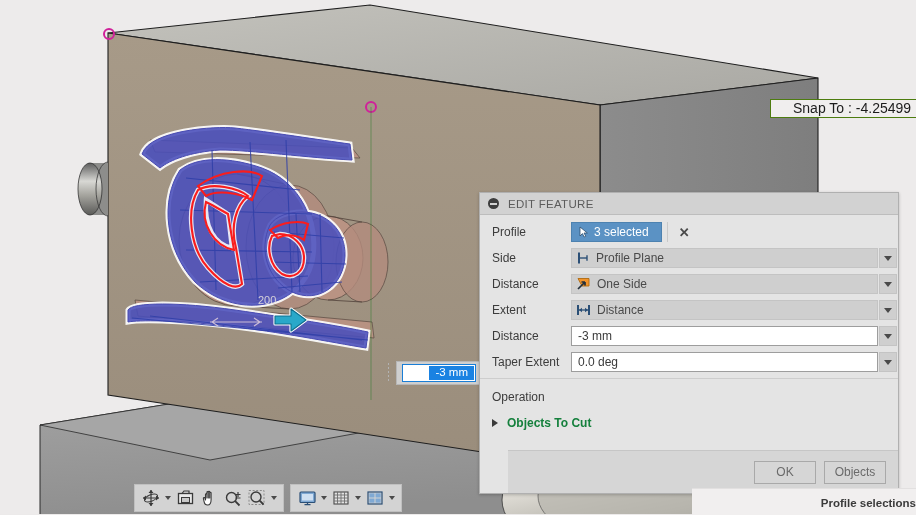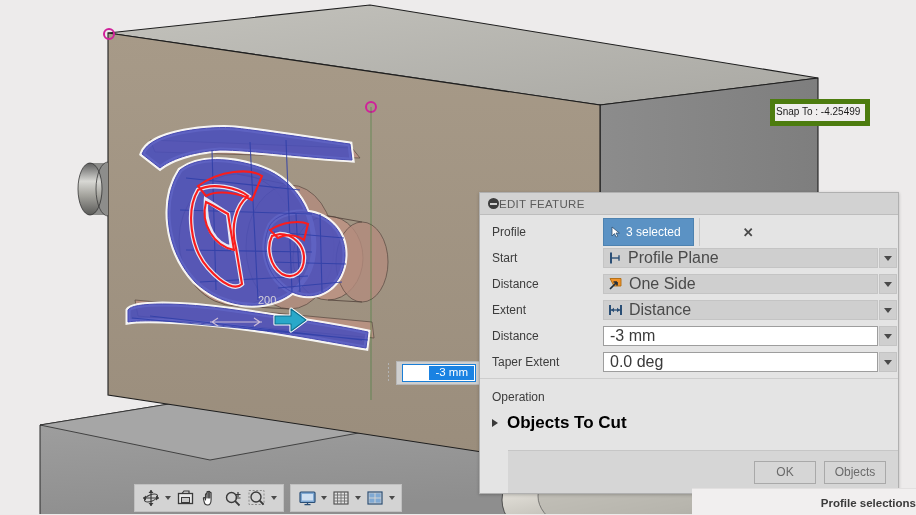--- a/index.html
+++ b/index.html
@@ -9,22 +9,22 @@
     font-family:"Liberation Sans", sans-serif;
     font-size:12px;color:#3b3b3b;
   }
   
   #viewport{position:absolute;left:0;top:0;width:916px;height:514px;background:#edebeb;overflow:hidden;}
   #viewport svg{position:absolute;left:0;top:0;}
 
   
   .snap-tip{
     position:absolute;left:770px;top:99px;
-    background:#f0eeee;border:5px solid #4d7c0f;
-    padding:1px 5px 2px 1px;font-size:10px;color:#1c1c1c;
+    background:#f0eeee;border:1px solid #4d7c0f;
+    padding:1px 5px 2px 22px;font-size:14px;color:#1c1c1c;
     white-space:nowrap;line-height:14px;
   }
 
   
   .float-input-wrap{
     position:absolute;left:396px;top:361px;
     display:flex;align-items:stretch;
     background:#cfcfcf;border:1px solid #b6b6b6;
     padding:2px 0 2px 5px;height:18px;
   }
@@ -49,50 +49,50 @@
 
   
   #dialog{
     position:absolute;left:479px;top:192px;width:418px;height:300px;
     background:#e4e4e4;border:1px solid #b0b0b0;
     box-shadow:0 1px 3px rgba(0,0,0,.22);
     display:flex;flex-direction:column;
   }
   .dlg-title{
     height:21px;background:#d2d2d2;border-bottom:1px solid #bdbdbd;
-    display:flex;align-items:center;padding:0 8px;flex:0 0 auto;
+    display:flex;align-items:center;padding:0 8px;gap:9px;flex:0 0 auto;
   }
   .dlg-title .t{font-size:11.5px;color:#5c5c5c;letter-spacing:.3px;}
   .collapse-ico{width:11px;height:11px;border-radius:50%;background:#3d3d3d;position:relative;}
   .collapse-ico:after{content:"";position:absolute;left:2px;top:5px;width:7px;height:1.5px;background:#d2d2d2;}
 
   .dlg-body{flex:1 1 auto;position:relative;padding-top:7px;}
-  .row{display:flex;align-items:center;height:20px;margin:0 0 6px 0;padding-left:12px;gap:32px;}
+  .row{display:flex;align-items:center;height:20px;margin:0 0 6px 0;padding-left:12px;}
   .row .lbl{width:79px;flex:0 0 auto;font-size:12px;color:#3c3c3c;}
   .ctl{height:20px;box-sizing:border-box;display:flex;align-items:center;flex:1 1 auto;margin-right:20px;}
   .ctl.combo{background:#cfcfcf;border:1px solid #c4c4c4;padding-left:4px;position:relative;}
   .ctl.field{background:#ffffff;border:1px solid #9d9d9d;padding-left:6px;position:relative;}
-  .ctl .txt{font-size:16px;color:#4a4a4a;margin-left:6px;}
+  .ctl .txt{font-size:12px;color:#4a4a4a;margin-left:6px;}
   .ctl.field .txt{margin-left:0;color:#3a3a3a;}
   .dd{position:absolute;right:-20px;top:-1px;width:18px;height:20px;background:#cfcfcf;border:1px solid #c4c4c4;display:flex;align-items:center;justify-content:center;box-sizing:border-box;}
   .dd i{border-left:4px solid transparent;border-right:4px solid transparent;border-top:5px solid #4a4a4a;display:block;}
 
   
   .sel-chip{
-    background:#5b92c4;color:#ffffff;font-size:12px;height:28px;
+    background:#5b92c4;color:#ffffff;font-size:12px;height:20px;
     display:flex;align-items:center;gap:5px;padding:0 12px 0 7px;
     border:1px solid #4d82b0;box-sizing:border-box;
   }
   .chip-shadow{border-right:1px solid #c9c9c9;padding-right:5px;display:flex;}
   .x-btn{margin-left:11px;font-size:13px;color:#4a4a4a;font-weight:bold;line-height:1;cursor:default;}
 
   .sep{height:1px;background:#cdcdcd;margin:4px 0 8px 0;}
   .objects-row{display:flex;align-items:center;gap:9px;padding-left:12px;height:20px;}
   .tri{border-top:4.5px solid transparent;border-bottom:4.5px solid transparent;border-left:6px solid #3a3a3a;display:block;}
-  .objects-row .lbl2{font-size:17px;font-weight:bold;color:#000000;}
+  .objects-row .lbl2{font-size:12px;font-weight:bold;color:#15803d;}
 
   .dlg-foot{
     flex:0 0 auto;height:42px;background:#d6d6d6;border-top:1px solid #c6c6c6;
     display:flex;align-items:center;justify-content:flex-end;gap:8px;padding-right:12px;margin-left:28px;
   }
   .btn{width:60px;height:21px;background:#d6d6d6;border:1px solid #a9a9a9;
        font-size:12px;color:#6a6a6a;display:flex;align-items:center;justify-content:center;}
 
   .status-strip{
     position:absolute;left:692px;top:488px;width:224px;height:27px;
@@ -336,21 +336,21 @@
           <svg width="10" height="12" viewBox="0 0 10 12">
             <path d="M1 1 L1 10 L3.4 7.6 L5.2 11 L6.8 10.2 L5 7 L8.4 7 Z" fill="#ffffff" stroke="#2d4e6e" stroke-width="0.8"></path>
           </svg>
           <span>3 selected</span>
         </span>
       </span>
       <span class="x-btn">✕</span>
     </div>
 
     <div class="row">
-      <span class="lbl">Start</span>
+      <span class="lbl">Side</span>
       <span class="ctl combo">
         <svg width="14" height="14" viewBox="0 0 14 14">
           <path d="M3 1.5 L3 12.5" stroke="#2b4f76" stroke-width="2"></path>
           <path d="M3 7 L11 7" stroke="#2b4f76" stroke-width="1.4"></path>
           <path d="M11 4.2 L11 9.8" stroke="#2b4f76" stroke-width="1.4"></path>
         </svg>
         <span class="txt">Profile Plane</span>
         <span class="dd">
             <i></i>
           </span>

